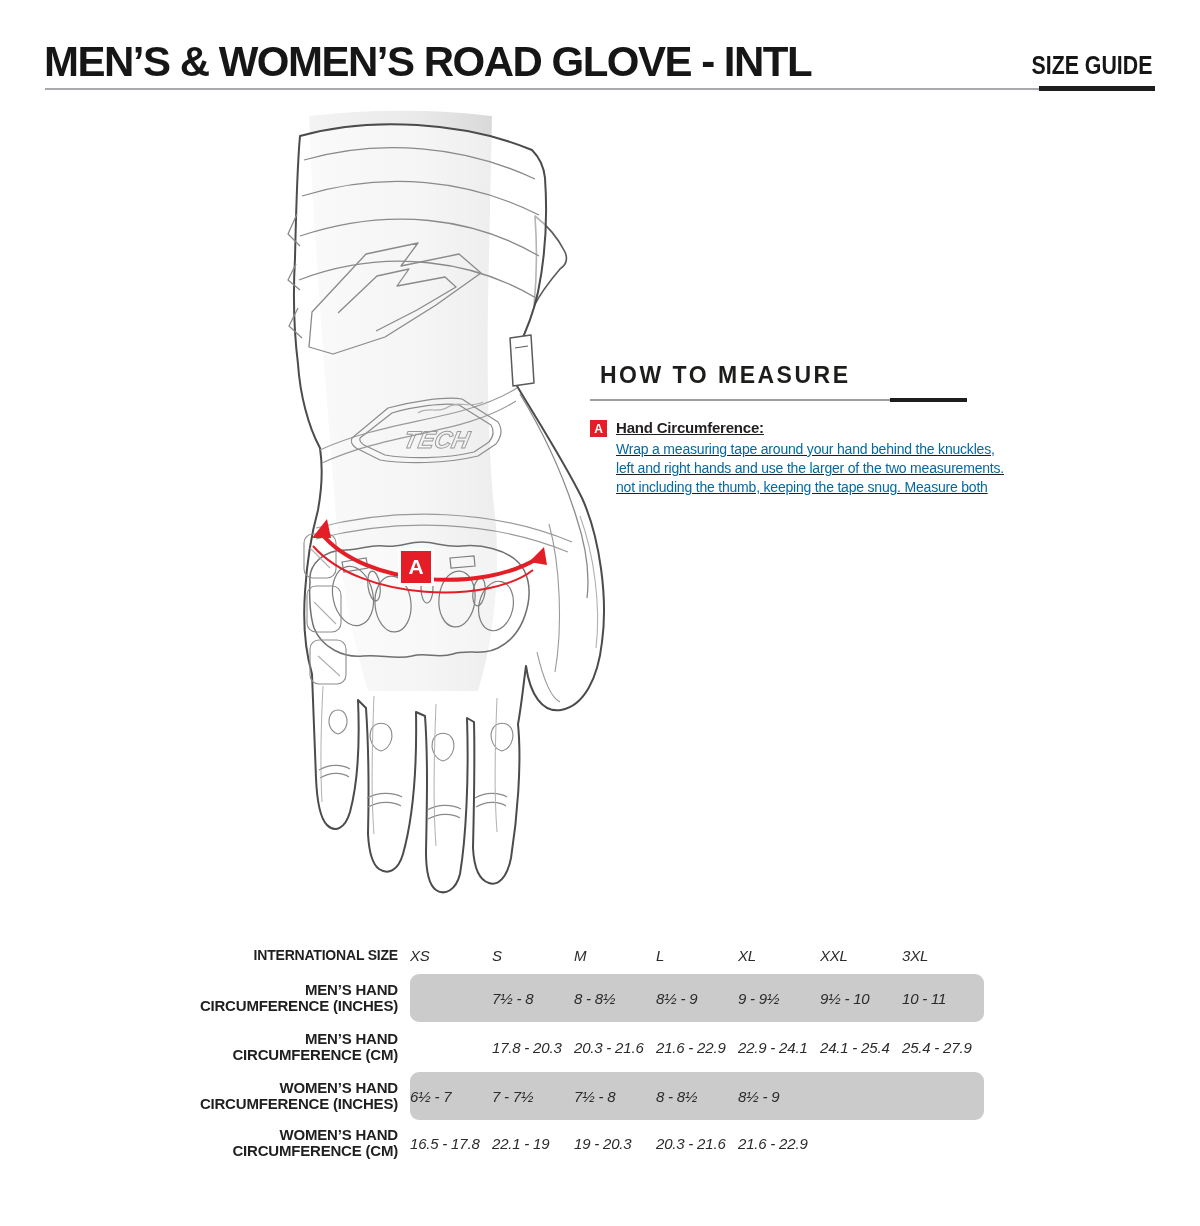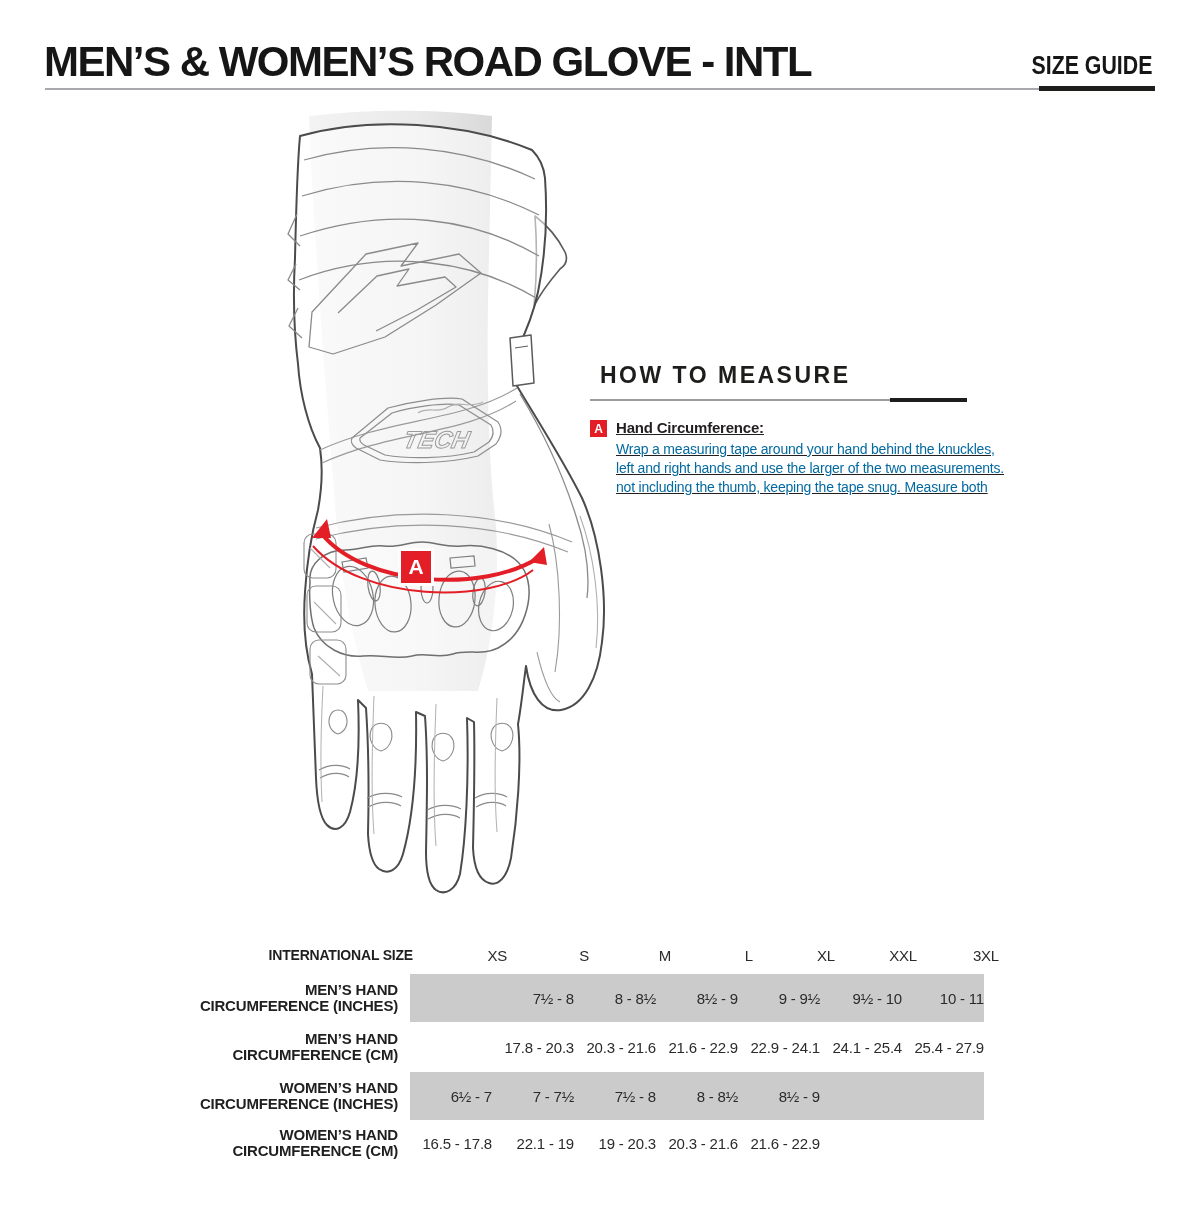--- a/index.html
+++ b/index.html
@@ -34,24 +34,24 @@
   .item-lines{margin-top:4px;font-size:14px;letter-spacing:-.2px;line-height:19px;color:#0369a1;}
   .item-lines div{white-space:nowrap;}
 
   
   .table{position:absolute;left:0;top:936px;width:1200px;font-size:15px;}
   .trow{display:flex;align-items:center;}
   .thead{height:38px;}
   .r48{height:48px;} .r50{height:50px;} .r46{height:46px;}
   .tlabel{width:398px;text-align:right;font-weight:bold;font-size:15px;line-height:16px;
           letter-spacing:-.2px;color:#1f1f1f;}
-  .thead .tlabel{font-size:14px;line-height:18px;padding-left:15px;}
+  .thead .tlabel{font-size:14px;line-height:18px;}
   .tcells{display:flex;width:574px;margin-left:12px;align-self:stretch;align-items:center;}
-  .shaded{background:#cbcbcb;}
-  .tcell{width:82px;text-align:right;letter-spacing:-.2px;color:#2b2b2b;white-space:nowrap;}
+  .shaded{background:#cbcbcb;border-radius:9px;}
+  .tcell{width:82px;text-align:left;letter-spacing:-.2px;color:#2b2b2b;white-space:nowrap;font-style:italic;}
 </style>
 </head>
 <body>
 
 <div class="page">
 
   <div class="title">MEN’S &amp; WOMEN’S ROAD GLOVE - INTL</div>
   <div class="corner">SIZE GUIDE</div>
   <div class="hrule">
       <span class="accent"></span>

